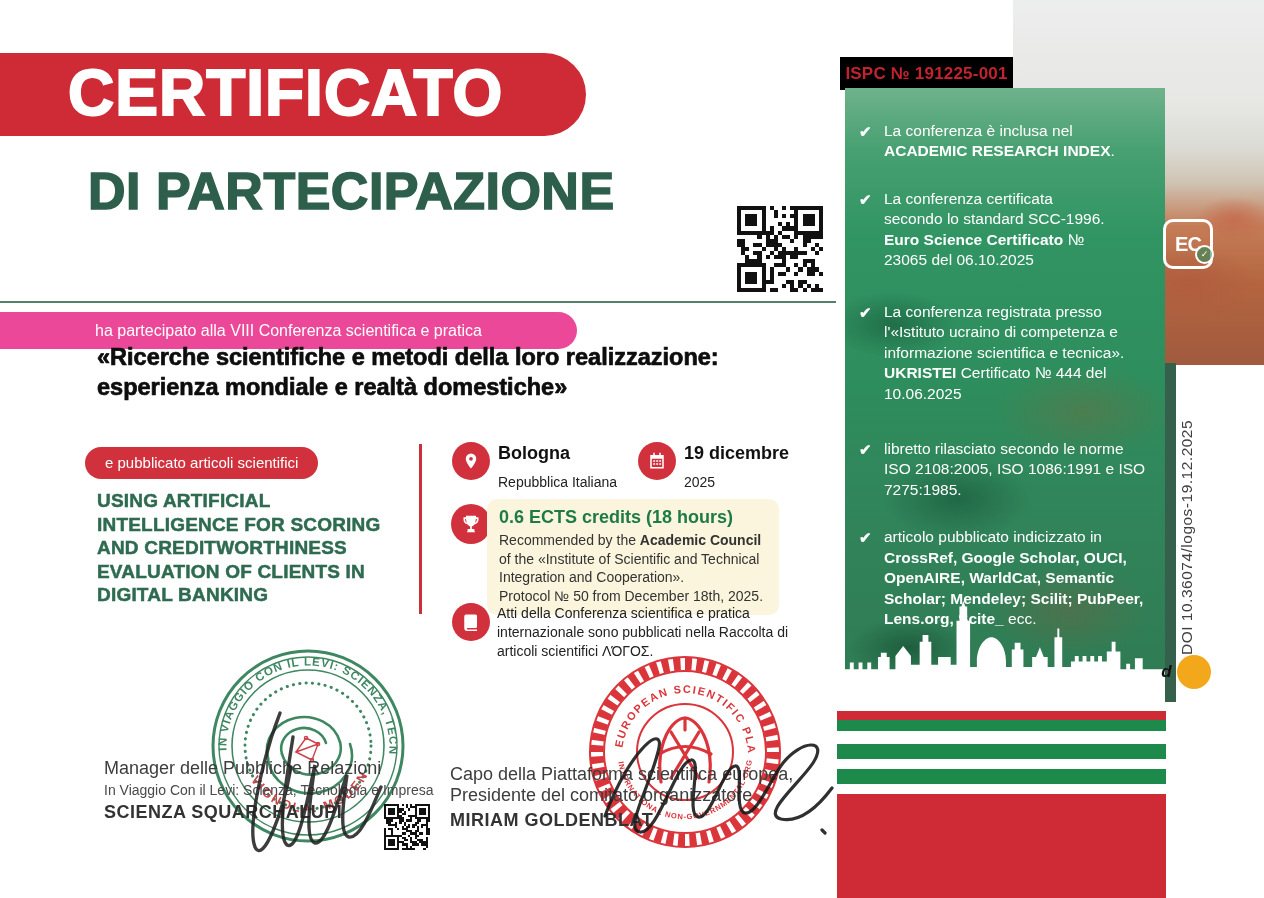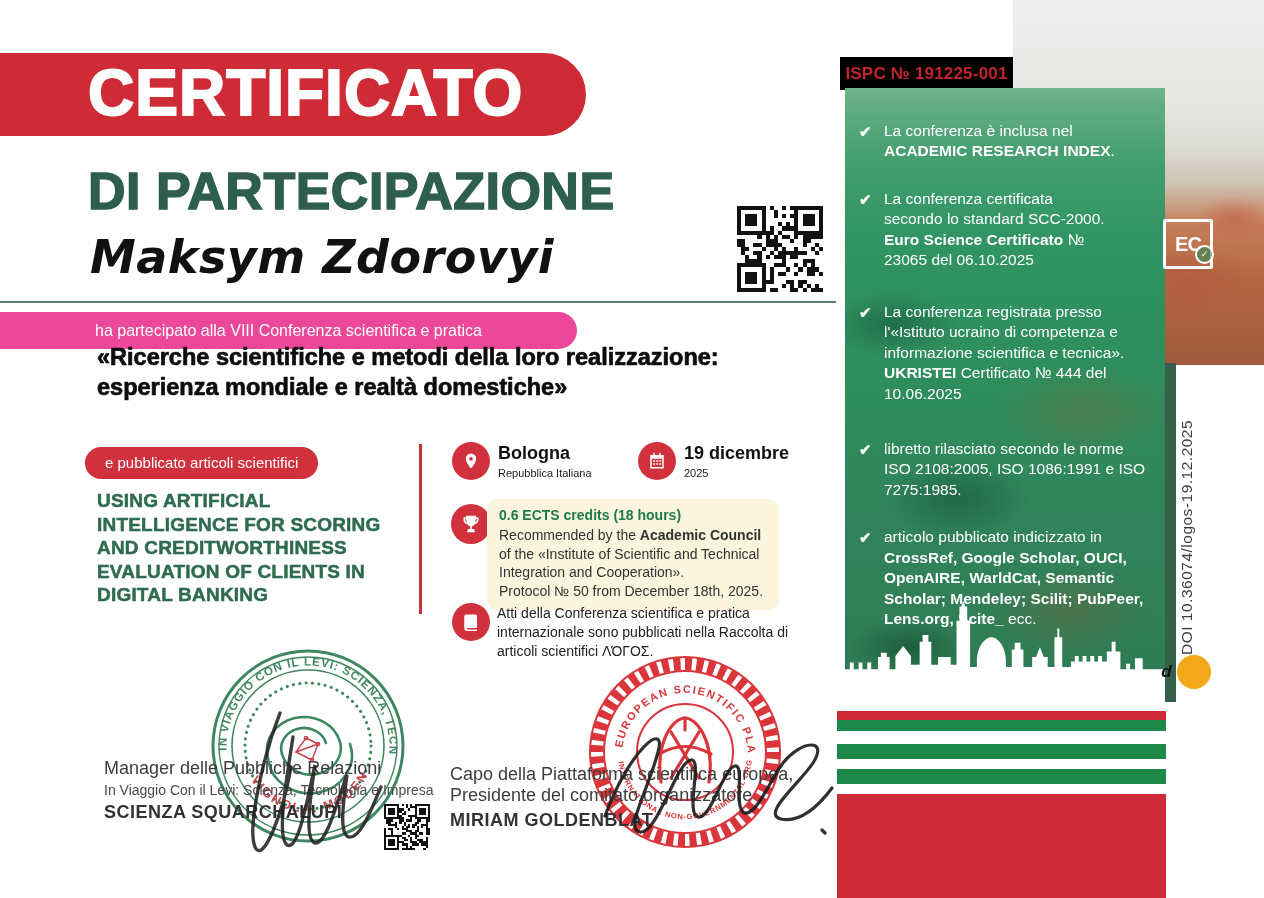--- a/index.html
+++ b/index.html
@@ -24,49 +24,49 @@
       radial-gradient(110px 60px at 70% 84%, rgba(140,85,55,.3), rgba(140,85,55,0) 75%),
       radial-gradient(80px 40px at 20% 90%, rgba(8,55,35,.45), rgba(8,55,35,0) 75%),
       linear-gradient(180deg,#6fb28b 0%,#47a071 10%,#319463 24%,#2e8d5c 48%,#31835a 72%,#2f7a52 100%);}
   .panel-item{display:flex;gap:9px;margin:0 18px 0 14px;font-size:15.5px;line-height:1.32;}
   .panel-item .chk{flex:0 0 16px;font-weight:bold;font-size:15px;transform:translateY(1px);}
   .panel-item b{font-weight:bold;}
   .m1{margin-top:33px}.m2{margin-top:27px}.m3{margin-top:31px}.m4{margin-top:35px}.m5{margin-top:27px}
   .item2wrap{position:relative;}
   .item2wrap .txt{width:228px;display:inline-block;}
   .ec-logo{position:absolute;right:-66px;top:30px;width:44px;height:44px;border:3px solid #fff;
-           border-radius:2px;display:flex;align-items:center;justify-content:center;}
+           border-radius:10px;display:flex;align-items:center;justify-content:center;}
   .ec-logo .ec-txt{font-size:20px;font-weight:bold;color:#fff;letter-spacing:-1px;}
   .ec-logo .ec-chk{position:absolute;right:-4px;bottom:2px;width:15px;height:15px;border:2px solid #fff;
            border-radius:50%;font-size:9px;line-height:14px;text-align:center;color:#fff;background:rgba(46,141,92,.6);}
   
   .ispc{left:840px;top:57px;width:173px;height:33px;background:#000000;color:#c2232e;
         font-weight:bold;font-size:17px;text-align:center;line-height:33px;letter-spacing:.2px;}
   .banner{left:0;top:53px;width:586px;height:83px;background:#ce2b37;border-radius:0 42px 42px 0;}
-  .banner span{display:block;padding-left:88px;line-height:80px;color:#fff;font-size:64px;font-weight:bold;
+  .banner span{display:block;padding-left:68px;line-height:80px;color:#fff;font-size:64px;font-weight:bold;
         -webkit-text-stroke:2px #fff;letter-spacing:1px;}
   .subtitle{left:88px;top:139px;font-size:52px;font-weight:bold;color:#2e5f4c;-webkit-text-stroke:1.5px #2e5f4c;letter-spacing:.5px;margin-top:22px;}
   .name{left:90px;top:230px;font-family:"DejaVu Sans","Liberation Sans",sans-serif;font-style:italic;
         font-weight:bold;font-size:46px;color:#111;letter-spacing:.5px;}
   .hairline{left:0;top:301px;width:836px;height:2px;background:#53806b;}
   .pill1{left:0;top:312px;width:577px;height:37px;background:#ec4899;border-radius:0 19px 19px 0;}
   .pill1 span{display:block;padding-left:95px;line-height:37px;color:#fff;font-size:16px;}
   .conf-title{left:97px;top:343px;width:710px;font-size:23.5px;font-weight:bold;color:#0d0d0d;
         line-height:1.26;-webkit-text-stroke:.7px #0d0d0d;}
   .pill2{left:85px;top:447px;height:32px;background:#d0313d;border-radius:16px;padding:0 20px;}
   .pill2 span{line-height:32px;color:#fff;font-size:15px;}
   .article{left:97px;top:489px;width:320px;font-size:19px;font-weight:bold;color:#2e6b50;line-height:1.24;
         -webkit-text-stroke:.5px #2e6b50;letter-spacing:.2px;}
   .vdivider{left:419px;top:444px;width:3px;height:170px;background:#c8303b;}
   
   .icircle{width:38px;height:38px;border-radius:50%;background:#d0313d;display:flex;align-items:center;justify-content:center;}
   .info-title{font-size:18px;font-weight:bold;color:#111;}
-  .info-sub{font-size:11px;color:#222;margin-top:3px;}
+  .info-sub{font-size:14px;color:#222;margin-top:10px;}
   .ects{left:487px;top:499px;width:292px;background:#faf5dc;border-radius:10px;padding:8px 12px 10px 12px;box-sizing:border-box;}
-  .ects-title{font-size:14px;font-weight:bold;color:#1e7b45;margin-bottom:3px;}
+  .ects-title{font-size:18px;font-weight:bold;color:#1e7b45;margin-bottom:3px;}
   .ects-body{font-size:14px;color:#333;line-height:1.33;}
   .ects-body b{font-weight:bold;}
   .proc{left:497px;top:604px;width:300px;font-size:14px;color:#222;line-height:1.35;}
   
   .st-red1{left:837px;top:711px;width:329px;height:9px;background:#ce2b37;}
   .st-grn1{left:837px;top:720px;width:329px;height:11px;background:#1d8a4b;}
   .st-grn2{left:837px;top:744px;width:329px;height:15px;background:#1d8a4b;}
   .st-grn3{left:837px;top:769px;width:329px;height:15px;background:#1d8a4b;}
   .st-redblock{left:837px;top:794px;width:329px;height:104px;background:#ce2b37;}
   .darkstrip{left:1165px;top:363px;width:11px;height:339px;background:#35604b;}
@@ -89,21 +89,20 @@
 
   <div class="abs photo"></div>
 
   <div class="abs ispc">ISPC № 191225-001</div>
 
   <div class="abs banner">
     <span>CERTIFICATO</span>
   </div>
   <div class="abs subtitle">DI PARTECIPAZIONE</div>
 
-  <div class="abs name">Maksym Zdorovyi</div>
   <div class="abs hairline"></div>
 
   <svg class="abs" id="qr-main" style="left:737px;top:205px" width="86" height="88" viewBox="0 0 21 21">
       <g fill="#111" shape-rendering="crispEdges">
         <rect x="0" y="0" width="1" height="1"></rect>
         <rect x="1" y="0" width="1" height="1"></rect>
         <rect x="2" y="0" width="1" height="1"></rect>
         <rect x="3" y="0" width="1" height="1"></rect>
         <rect x="4" y="0" width="1" height="1"></rect>
         <rect x="5" y="0" width="1" height="1"></rect>
@@ -374,21 +373,21 @@
   </div>
   <div class="abs proc">Atti della Conferenza scientifica e pratica internazionale sono pubblicati nella Raccolta di articoli scientifici ΛΌΓΟΣ.</div>
 
   <div class="abs panel">
     <div class="panel-item m1">
       <span class="chk">✔</span>
       <span><span>La conferenza è inclusa nel </span><b>ACADEMIC RESEARCH INDEX</b><span>.</span></span>
     </div>
     <div class="panel-item m2 item2wrap">
       <span class="chk">✔</span>
-      <span class="txt"><span>La conferenza certificata secondo lo standard SCC-2000. </span><b>Euro Science Certificato</b><span> № 23065 del 06.10.2025</span></span>
+      <span class="txt"><span>La conferenza certificata secondo lo standard SCC-1996. </span><b>Euro Science Certificato</b><span> № 23065 del 06.10.2025</span></span>
       <span class="ec-logo">
         <span class="ec-txt">EC</span>
         <span class="ec-chk">✓</span>
       </span>
     </div>
     <div class="panel-item m3">
       <span class="chk">✔</span>
       <span><span>La conferenza registrata presso l'«Istituto ucraino di competenza e informazione scientifica e tecnica». </span><b>UKRISTEI</b><span> Certificato № 444 del 10.06.2025</span></span>
     </div>
     <div class="panel-item m4">

